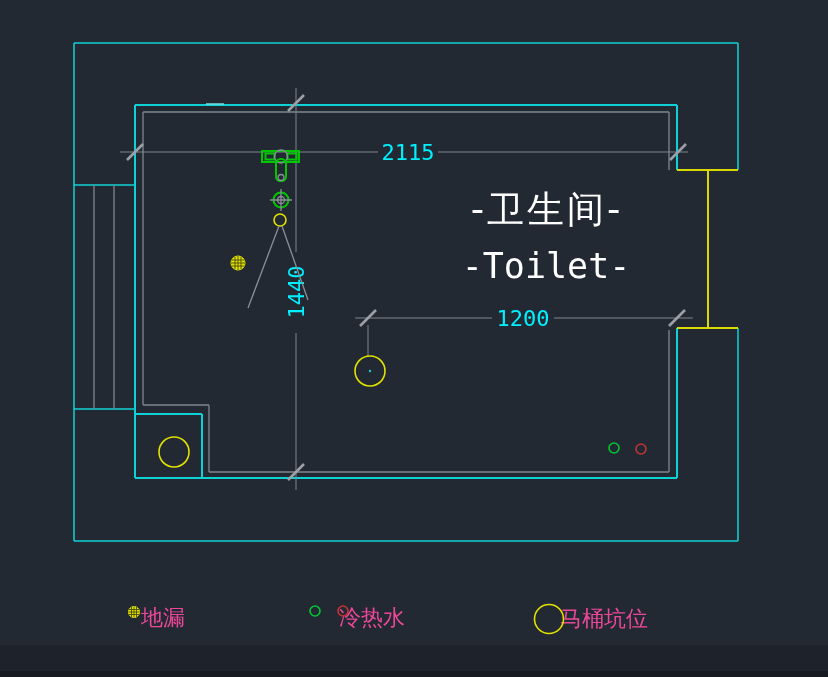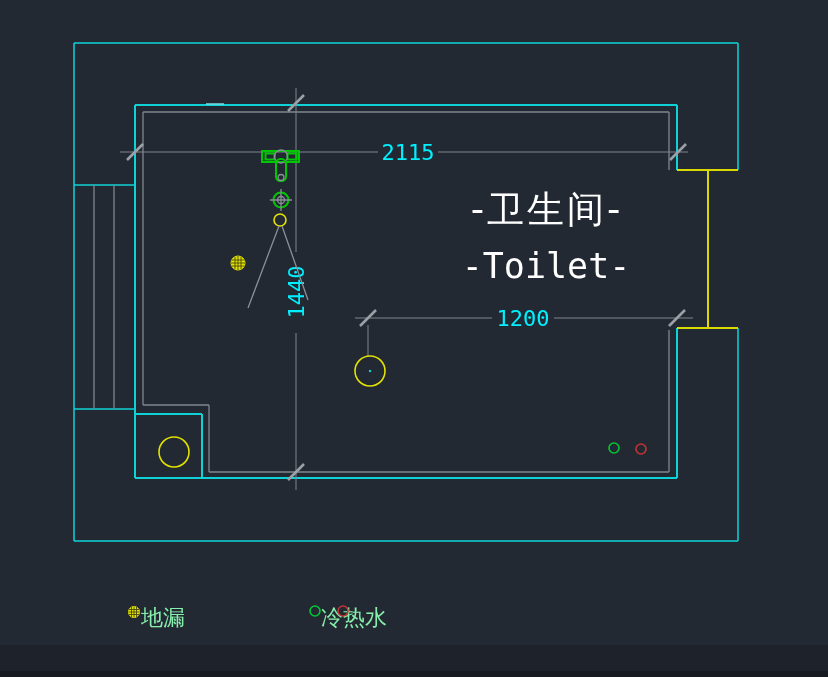--- a/index.html
+++ b/index.html
@@ -21,21 +21,21 @@
   .gray-fix{stroke:#8a9097;stroke-width:1.3;fill:none;}
   .yellow-sym{stroke:#e2e200;stroke-width:1.6;fill:none;}
   .red-sym{stroke:#c23434;stroke-width:1.6;fill:none;}
   .green-sym{stroke:#00c834;stroke-width:1.6;fill:none;}
   .drain-fill{fill:#e2e200;stroke:#e2e200;stroke-width:1;}
   .drain-grid{stroke:#4a4a10;stroke-width:0.9;fill:none;}
   .dim-text{fill:#00f0ff;font-family:"DejaVu Sans Mono", monospace;font-size:22px;text-anchor:middle;}
   .title-cn{fill:#ffffff;font-family:"DejaVu Sans", sans-serif;font-size:37px;letter-spacing:3px;text-anchor:middle;}
   .title-en{fill:#ffffff;font-family:"DejaVu Sans Mono", monospace;font-size:35px;text-anchor:middle;}
   .legend-item{position:absolute;display:flex;align-items:center;color:#ffffff;}
-  .legend-label{font-size:22px;line-height:1;color:#86efac;white-space:nowrap;}
+  .legend-label{font-size:22px;line-height:1;color:#ec4899;white-space:nowrap;}
 </style>
 </head>
 <body>
 
 <div id="canvas">
   <div id="footer-band"></div>
   <div id="footer-edge"></div>
 
   <svg width="828" height="677" viewBox="0 0 828 677">
 
@@ -121,16 +121,22 @@
       <path class="drain-grid" d="M3,5.5 H13 M2.5,8 H13.5 M3,10.5 H13 M5.5,3 V13 M8,2.5 V13.5 M10.5,3 V13"></path>
     </svg>
     <span class="legend-label" style="margin-left:15px;">地漏</span>
   </div>
 
   <div class="legend-item" style="left:308px;top:604px;height:28px;">
     <svg width="42" height="14">
       <circle class="green-sym" cx="7" cy="7" r="5"></circle>
       <circle class="red-sym" cx="35" cy="7" r="5"></circle>
     </svg>
-    <span class="legend-label" style="margin-left:13px;">冷热水</span>
+    <span class="legend-label" style="margin-left:31px;">冷热水</span>
   </div>
 
+  <div class="legend-item" style="left:533px;top:601px;height:36px;">
+    <svg width="34" height="36">
+      <circle class="yellow-sym" cx="16" cy="18" r="14.5"></circle>
+    </svg>
+    <span class="legend-label" style="margin-left:27px;">马桶坑位</span>
+  </div>
 </div>
 
 </body></html>

